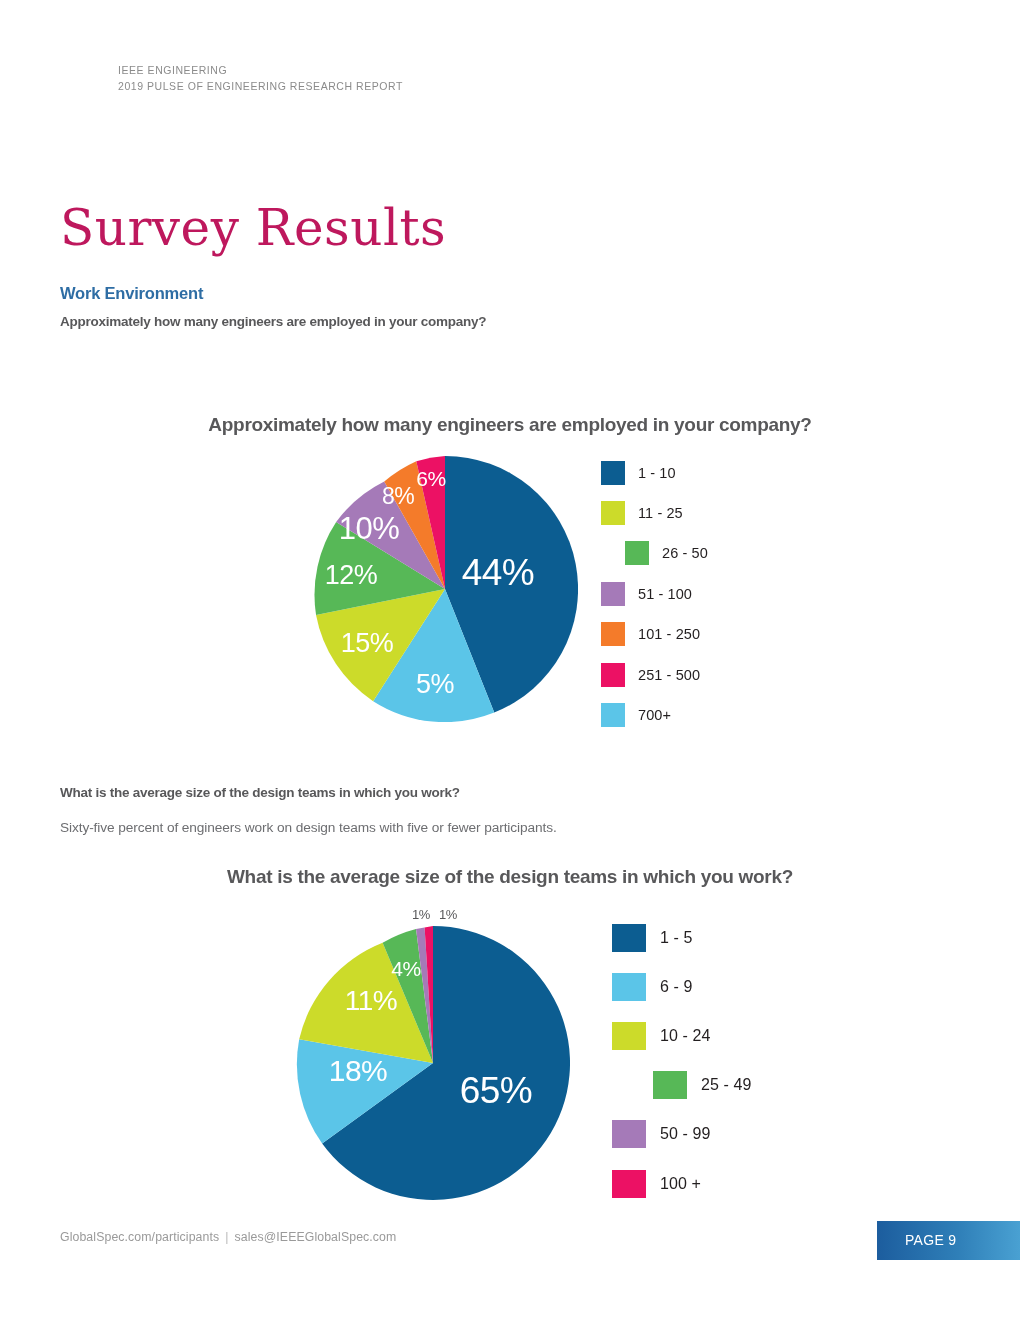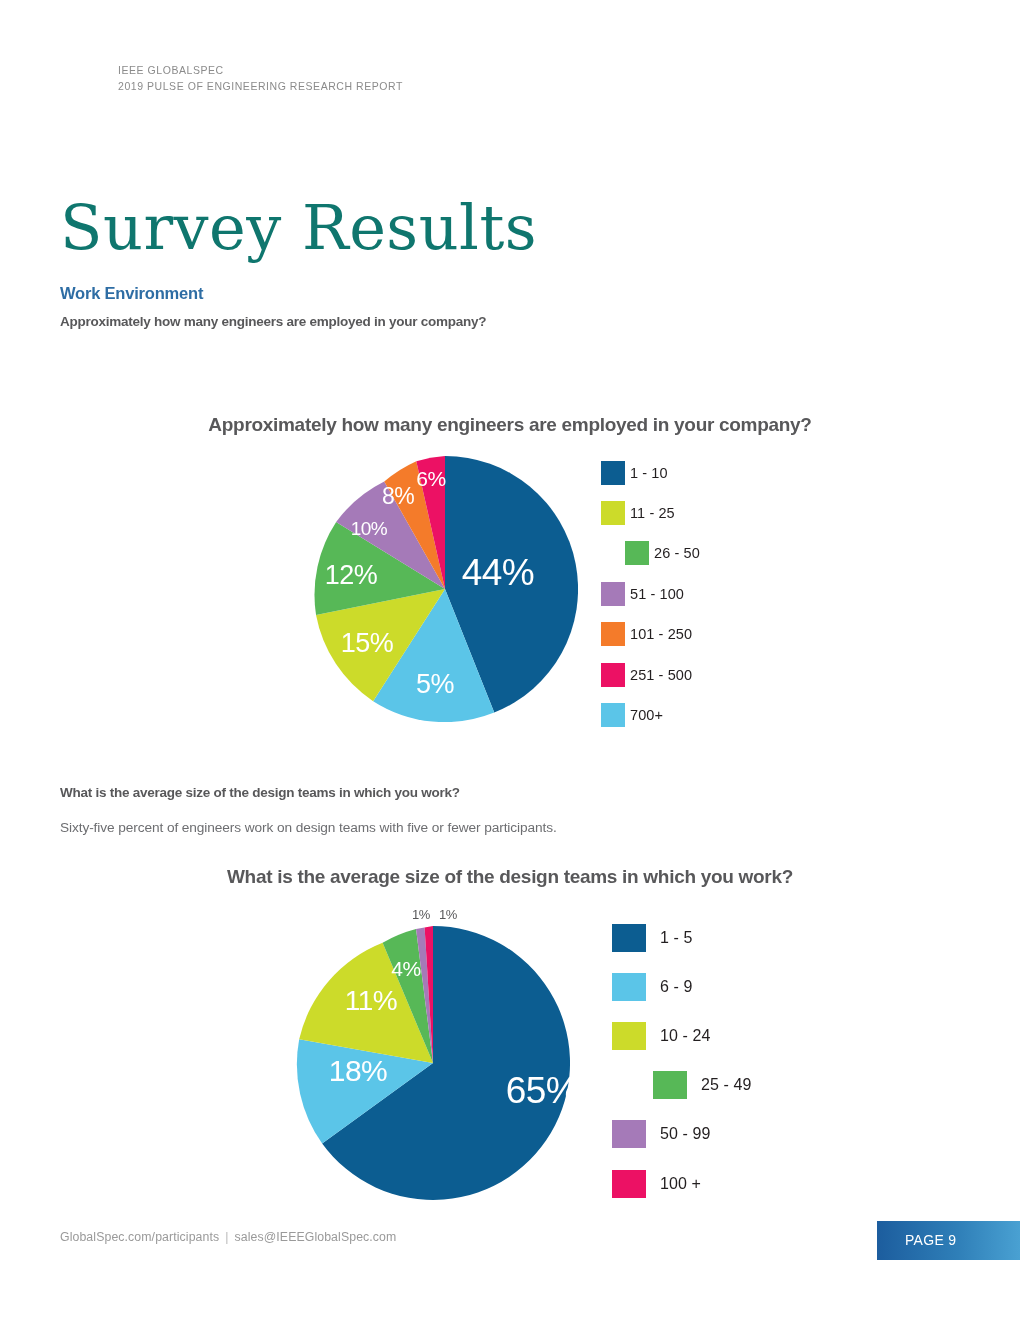--- a/index.html
+++ b/index.html
@@ -31,21 +31,21 @@
     position:absolute;left:55px;top:8px;
     font-size:37px;font-weight:700;letter-spacing:-1.1px;color:#58585a;
     line-height:40px;white-space:nowrap;
   }
   .logo-name .sp{color:#6d6e71;}
 
   
   .survey-title{
     position:absolute;left:60px;top:198px;
     font-family:"DejaVu Serif",serif;
-    font-size:62px;font-weight:400;color:#0f766e;
+    font-size:50px;font-weight:400;color:#be185d;
     letter-spacing:.5px;line-height:60px;
   }
   .section-head{
     position:absolute;left:60px;top:284px;
     font-size:16.5px;font-weight:700;color:#2e6da4;letter-spacing:-.2px;
   }
   .question{
     position:absolute;left:60px;
     font-size:13.5px;font-weight:700;color:#58585a;letter-spacing:-.25px;
   }
@@ -73,21 +73,21 @@
     transform:translate(-50%,-50%);white-space:nowrap;
     letter-spacing:-.5px;
   }
   .slice-label.outside{color:#58585a;font-weight:400;}
 
   
   .legend{position:absolute;}
   .legend-row{position:absolute;display:flex;align-items:center;}
   .swatch{width:24px;height:24px;flex:none;}
   .legend-label{
-    margin-left:5px;font-size:14.5px;color:#231f20;
+    margin-left:13px;font-size:14.5px;color:#231f20;
     letter-spacing:.1px;white-space:nowrap;
   }
   .legend2 .swatch{width:34px;height:28px;}
   .legend2 .legend-label{margin-left:14px;font-size:16px;}
 
   
   .footer-text{
     position:absolute;left:60px;top:1230px;
     font-size:12.3px;color:#9a9a9a;letter-spacing:.1px;
   }
@@ -100,21 +100,21 @@
     position:absolute;left:28px;top:11px;
     color:#ffffff;font-size:14px;letter-spacing:.3px;
   }
 </style>
 </head>
 <body>
 
 <div class="page">
 
   <div class="hdr-text">
-    <div>IEEE GLOBALSPEC</div>
+    <div>IEEE ENGINEERING</div>
     <div>2019 PULSE OF ENGINEERING RESEARCH REPORT</div>
   </div>
 
 
   <div class="survey-title">Survey Results</div>
   <div class="section-head">Work Environment</div>
 
   <div class="question q1">Approximately how many engineers are employed in your company?</div>
   <div class="chart-title ct1">Approximately how many engineers are employed in your company?</div>
 
@@ -132,21 +132,21 @@
       <path d="M133,133 L24.16,66.01 A133,133 0 0,1 72.22,25.46 Z" fill="#a57ab8"></path>
 
       <path d="M133,133 L72.22,25.46 A133,133 0 0,1 104.31,5.13 Z" fill="#f47b2a"></path>
 
       <path d="M133,133 L104.31,5.13 A133,133 0 0,1 133,0 Z" fill="#ec1164"></path>
     </svg>
     <div class="slice-label" style="left:186px;top:117px;font-size:37px;">44%</div>
     <div class="slice-label" style="left:123px;top:228px;font-size:27px;">5%</div>
     <div class="slice-label" style="left:55px;top:187px;font-size:27px;text-align:center;">15%</div>
     <div class="slice-label" style="left:39px;top:119px;font-size:27px;">12%</div>
-    <div class="slice-label" style="left:57px;top:73px;font-size:19px;">10%</div>
+    <div class="slice-label" style="left:57px;top:73px;font-size:31px;">10%</div>
     <div class="slice-label" style="left:86px;top:40px;font-size:23px;">8%</div>
     <div class="slice-label" style="left:119px;top:23px;font-size:21px;">6%</div>
   </div>
 
   <div class="legend legend1" style="left:601px;top:461px;">
     <div class="legend-row" style="top:0px;">
       <div class="swatch" style="background:#0c5d91;"></div>
       <div class="legend-label">1 - 10</div>
     </div>
     <div class="legend-row" style="top:40px;">
@@ -187,21 +187,21 @@
       <path d="M137,137 L26.14,217.47 A137,137 0 0,1 3.18,113.20 Z" fill="#5bc5e8"></path>
 
       <path d="M137,137 L3.18,113.20 A137,137 0 0,1 86.62,16.73 Z" fill="#ccdb2a"></path>
 
       <path d="M137,137 L86.62,16.73 A137,137 0 0,1 120.03,3.05 Z" fill="#57b857"></path>
 
       <path d="M137,137 L120.03,3.05 A137,137 0 0,1 128.58,1.39 Z" fill="#a57ab8"></path>
 
       <path d="M137,137 L128.58,1.39 A137,137 0 0,1 137,0 Z" fill="#ec1164"></path>
     </svg>
-    <div class="slice-label" style="left:200px;top:165px;font-size:37px;margin-left:46px;">65%</div>
+    <div class="slice-label" style="left:200px;top:165px;font-size:37px;">65%</div>
     <div class="slice-label" style="left:62px;top:145px;font-size:30px;">18%</div>
     <div class="slice-label" style="left:75px;top:75px;font-size:28px;">11%</div>
     <div class="slice-label" style="left:110px;top:43px;font-size:21px;">4%</div>
     <div class="slice-label outside" style="left:125px;top:-12px;font-size:13px;">1%</div>
     <div class="slice-label outside" style="left:152px;top:-12px;font-size:13px;">1%</div>
   </div>
 
   <div class="legend legend2" style="left:612px;top:924px;">
     <div class="legend-row" style="top:0px;">
       <div class="swatch" style="background:#0c5d91;"></div>

